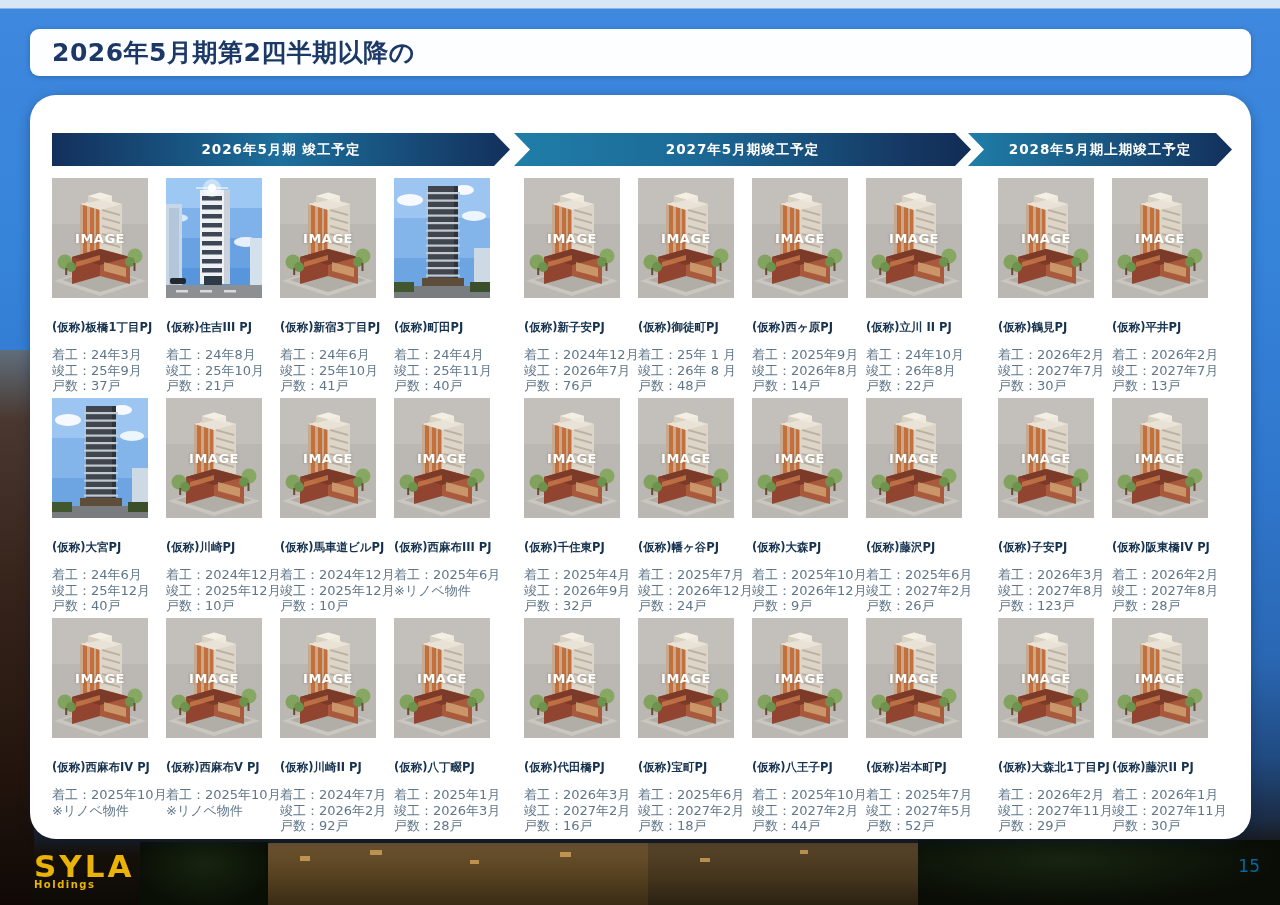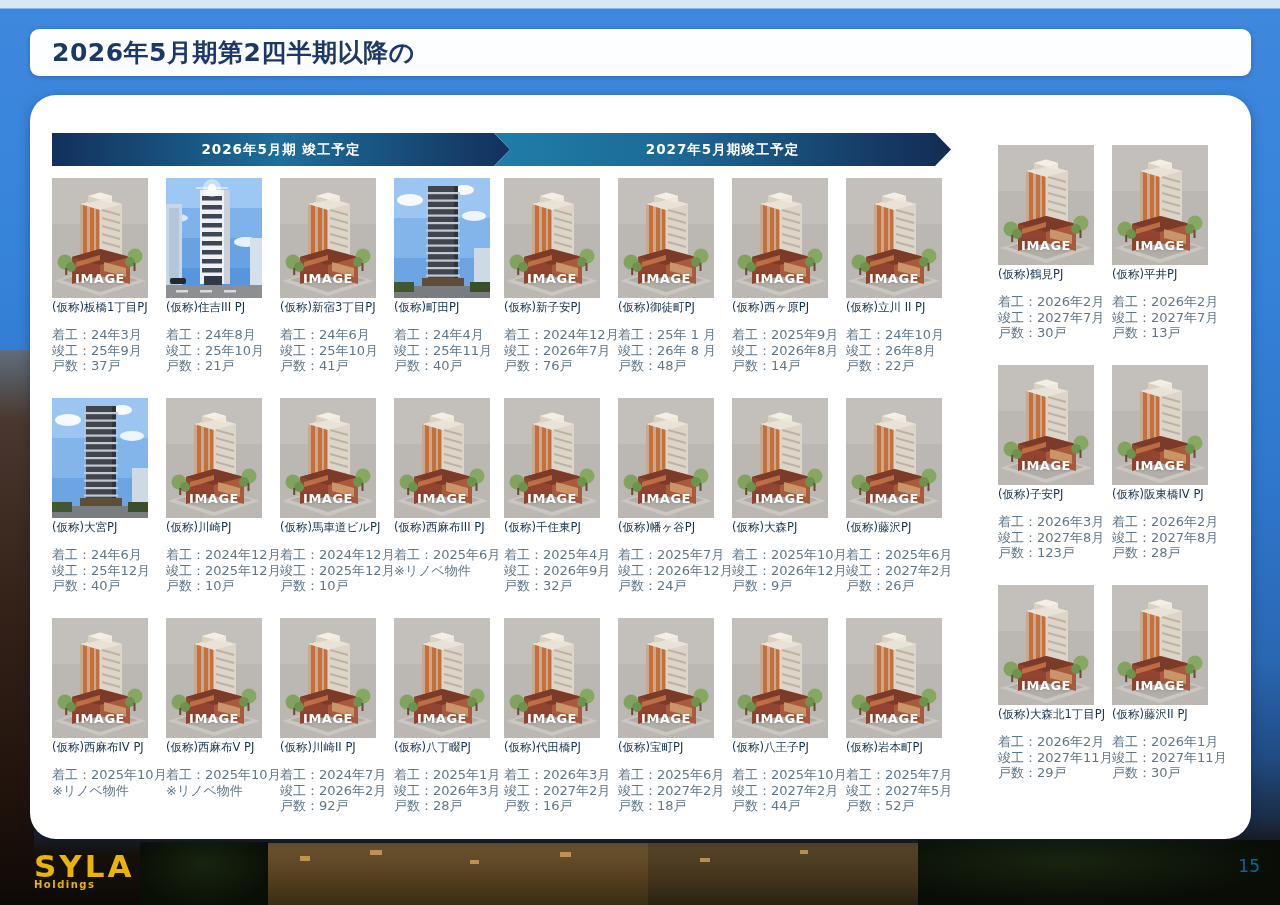--- a/index.html
+++ b/index.html
@@ -30,21 +30,21 @@
   .title-bar .t1{font-size:25px;font-weight:700;color:#1b3866;letter-spacing:.5px;}
   .title-bar .t2{font-size:25px;font-weight:700;color:#1a7ca8;letter-spacing:.5px;}
 
   
   .main-card{position:absolute;left:30px;top:95px;width:1221px;height:744px;
       background:#ffffff;border-radius:26px;box-shadow:0 3px 12px rgba(8,22,55,.35);}
 
   
   .group{position:absolute;top:38px;}
   .g1{left:22px;width:440px;}
-  .g2{left:464px;width:440px;}
+  .g2{left:484px;width:440px;}
   .g3{left:938px;width:264px;}
   .banner{position:relative;height:33px;color:#fff;font-size:13.5px;font-weight:700;
       display:flex;align-items:center;justify-content:center;letter-spacing:1px;}
   .g1 .banner{width:458px;
       clip-path:polygon(0 0,calc(100% - 16px) 0,100% 50%,calc(100% - 16px) 100%,0 100%);
       background:linear-gradient(90deg,#13305c 0%,#1d6f9c 50%,#13305c 100%);text-align:center;}
   .g2 .banner{width:457px;
       clip-path:polygon(0 0,calc(100% - 16px) 0,100% 50%,calc(100% - 16px) 100%,0 100%,16px 50%);
       background:linear-gradient(90deg,#1f7ea8 0%,#1c6996 40%,#153964 85%,#122c55 100%);}
   .g3 .banner{width:264px;
@@ -53,22 +53,22 @@
 
   
   .cards{display:grid;grid-template-columns:repeat(4,96px);column-gap:18px;
       grid-auto-rows:220px;margin-top:12px;}
   .g2 .cards{margin-left:10px;}
   .g3 .cards{grid-template-columns:repeat(2,96px);margin-left:30px;}
   .card{position:relative;width:96px;}
   .p-image{position:relative;width:96px;height:120px;overflow:hidden;background:#bbb7b2;}
   .p-image svg{display:block;width:96px;height:120px;}
   .img-label{position:absolute;left:0;right:0;top:53px;text-align:center;color:#fff;
-      font-weight:700;font-size:13px;letter-spacing:.5px;text-shadow:0 0 3px rgba(60,50,40,.35);margin-top:40px;}
-  .p-name{margin-top:2px;font-size:11.5px;font-weight:400;color:#16324f;white-space:nowrap;}
+      font-weight:700;font-size:13px;letter-spacing:.5px;text-shadow:0 0 3px rgba(60,50,40,.35);}
+  .p-name{margin-top:22px;font-size:11.5px;font-weight:700;color:#16324f;white-space:nowrap;}
   .p-details{margin-top:12px;font-size:13px;color:#5f7689;line-height:15.5px;}
   .p-line{white-space:nowrap;}
 
   
   .logo{position:absolute;left:34px;top:850px;color:#eab308;width:104px;}
   .logo-main{font-size:31px;font-weight:700;letter-spacing:3px;line-height:32px;}
   .logo-sub{font-size:10px;font-weight:700;letter-spacing:1.5px;margin-top:-3px;}
   .page-num{position:absolute;right:20px;top:856px;color:#0369a1;font-size:17px;}
 </style>
 </head>
@@ -1141,20 +1141,23 @@
     <div class="p-details">
               <div class="p-line">着工：2025年7月</div>
               <div class="p-line">竣工：2027年5月</div>
               <div class="p-line">戸数：52戸</div>
             </div>
   </div>
         </div>
     </div>
 
     <div class="group g3">
+      <div class="banner">
+        <span class="banner-label">2028年5月期上期竣工予定</span>
+      </div>
       <div class="cards">
           <div class="card">
     <div class="p-image">
               <svg viewBox="0 0 96 120">
     <rect x="0" y="0" width="96" height="120" fill="#bbb7b2"></rect>
     <rect x="0" y="0" width="96" height="46" fill="#c3bfba"></rect>
     <polygon points="48,88 94,103 48,118 2,103" fill="#cac6c0"></polygon>
     <polygon points="48,90 86,102 48,114 10,102" fill="#b1ada7"></polygon>
     <polygon points="28,26 48,20 48,90 28,96" fill="#c9a98d"></polygon>
     <polygon points="31,25.1 35,23.9 35,94 31,95.2" fill="#c4703d"></polygon>

